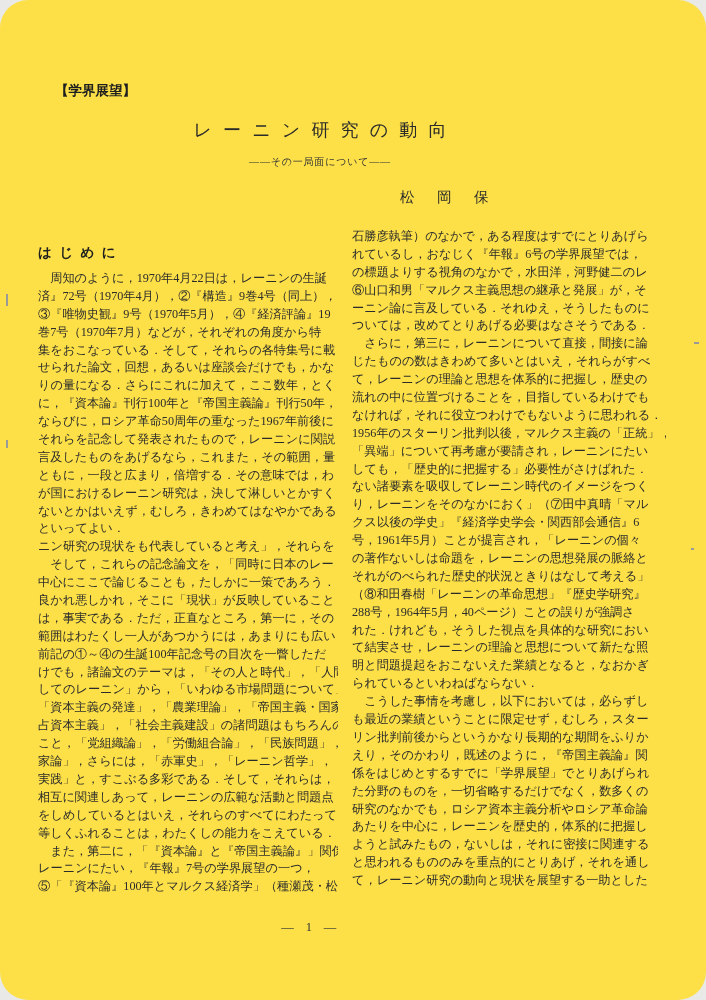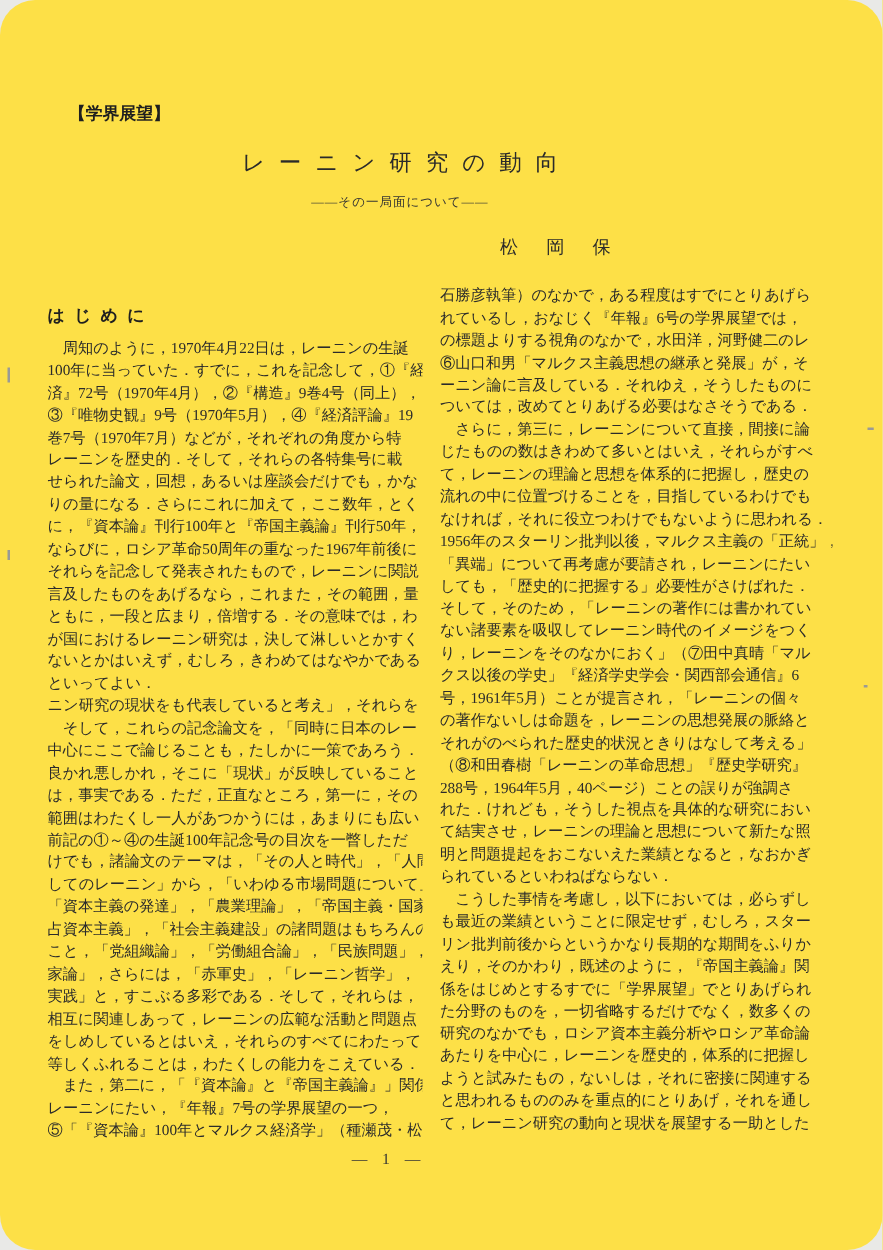--- a/index.html
+++ b/index.html
@@ -63,25 +63,24 @@
   <div class="doc-title">レーニン研究の動向</div>
 
   <div class="doc-subtitle">――その一局面について――</div>
 
   <div class="doc-author">松岡保</div>
 
   <div class="col col-left">
     <div class="intro-heading">はじめに</div>
     <div>
         <div class="tline">　周知のように，1970年4月22日は，レーニンの生誕</div>
-        <div class="tline">100年に当っていた．すでに，これを記念して，①『経</div>
         <div class="tline">済』72号（1970年4月），②『構造』9巻4号（同上），</div>
         <div class="tline">③『唯物史観』9号（1970年5月），④『経済評論』19</div>
         <div class="tline">巻7号（1970年7月）などが，それぞれの角度から特</div>
-        <div class="tline">レーニンを歴史的．そして，それらの各特集号に載</div>
+        <div class="tline">集をおこなっている．そして，それらの各特集号に載</div>
         <div class="tline">せられた論文，回想，あるいは座談会だけでも，かな</div>
         <div class="tline">りの量になる．さらにこれに加えて，ここ数年，とく</div>
         <div class="tline">に，『資本論』刊行100年と『帝国主義論』刊行50年，</div>
         <div class="tline">ならびに，ロシア革命50周年の重なった1967年前後に，</div>
         <div class="tline">それらを記念して発表されたもので，レーニンに関説，</div>
         <div class="tline">言及したものをあげるなら，これまた，その範囲，量</div>
         <div class="tline">ともに，一段と広まり，倍増する．その意味では，わ</div>
         <div class="tline">が国におけるレーニン研究は，決して淋しいとかすく</div>
         <div class="tline">ないとかはいえず，むしろ，きわめてはなやかである</div>
         <div class="tline">といってよい．</div>
@@ -117,21 +116,20 @@
         <div class="tline">ーニン論に言及している．それゆえ，そうしたものに</div>
         <div class="tline">ついては，改めてとりあげる必要はなさそうである．</div>
         <div class="tline">　さらに，第三に，レーニンについて直接，間接に論</div>
         <div class="tline">じたものの数はきわめて多いとはいえ，それらがすべ</div>
         <div class="tline">て，レーニンの理論と思想を体系的に把握し，歴史の</div>
         <div class="tline">流れの中に位置づけることを，目指しているわけでも</div>
         <div class="tline">なければ，それに役立つわけでもないように思われる．</div>
         <div class="tline">1956年のスターリン批判以後，マルクス主義の「正統」，</div>
         <div class="tline">「異端」について再考慮が要請され，レーニンにたい</div>
         <div class="tline">しても，「歴史的に把握する」必要性がさけばれた．</div>
-        <div class="tline">そして，そのため，「レーニンの著作には書かれてい</div>
         <div class="tline">ない諸要素を吸収してレーニン時代のイメージをつく</div>
         <div class="tline">り，レーニンをそのなかにおく」（⑦田中真晴「マル</div>
         <div class="tline">クス以後の学史」『経済学史学会・関西部会通信』6</div>
         <div class="tline">号，1961年5月）ことが提言され，「レーニンの個々</div>
         <div class="tline">の著作ないしは命題を，レーニンの思想発展の脈絡と</div>
         <div class="tline">それがのべられた歴史的状況ときりはなして考える」</div>
         <div class="tline">（⑧和田春樹「レーニンの革命思想」『歴史学研究』</div>
         <div class="tline">288号，1964年5月，40ページ）ことの誤りが強調さ</div>
         <div class="tline">れた．けれども，そうした視点を具体的な研究におい</div>
         <div class="tline">て結実させ，レーニンの理論と思想について新たな照</div>

